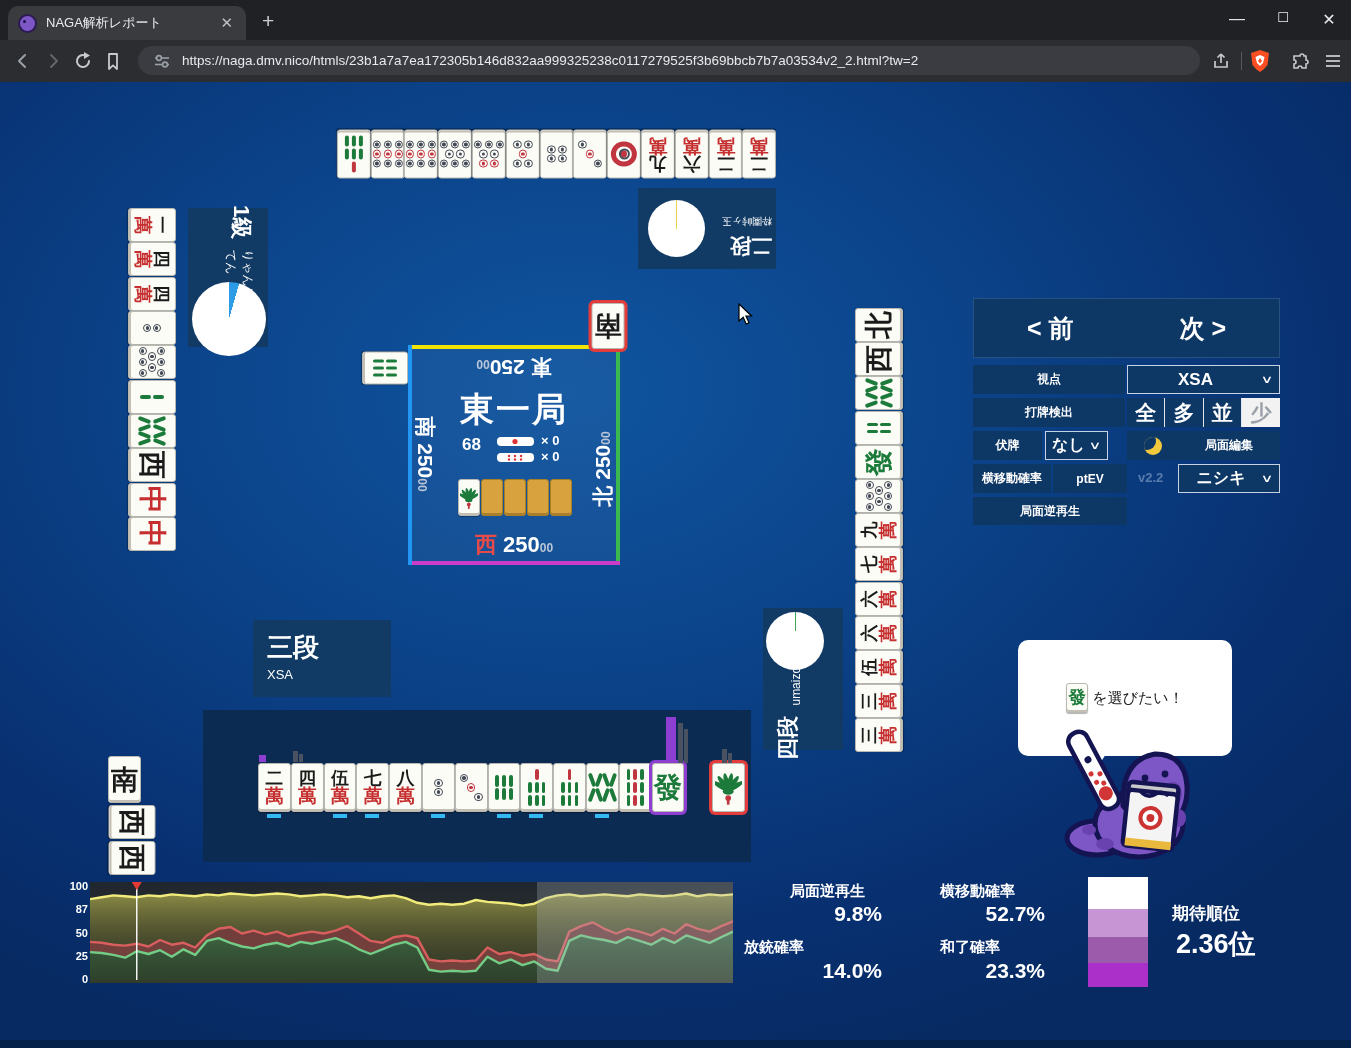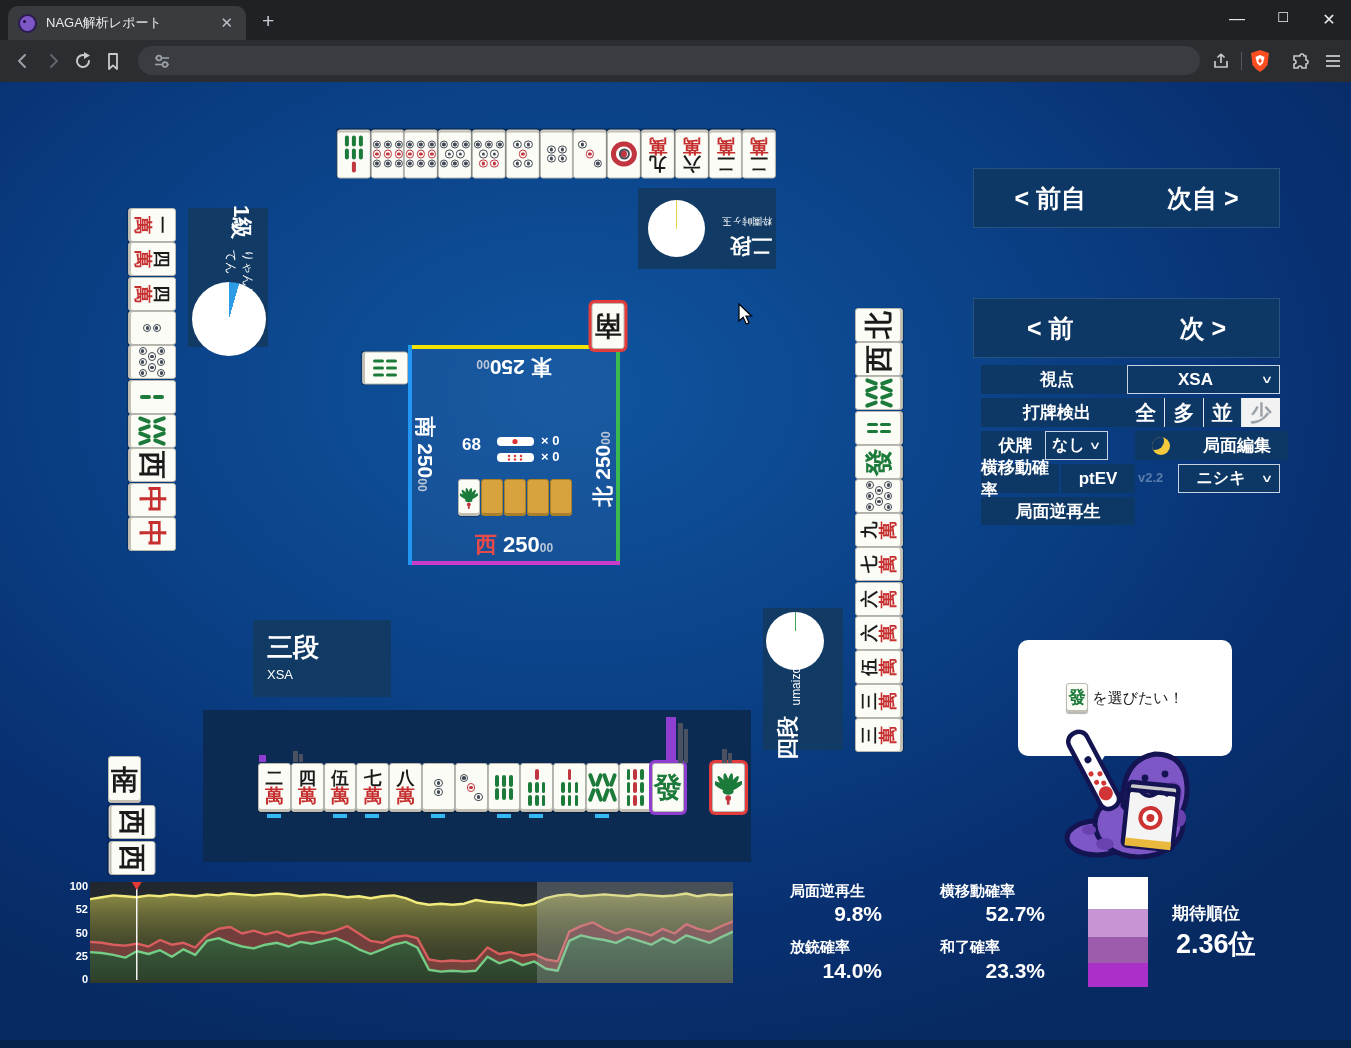--- a/index.html
+++ b/index.html
@@ -23,21 +23,21 @@
   #urlbar .url{white-space:nowrap;overflow:hidden;margin-left:10px;}
   .rico{top:46px;width:30px;height:30px;display:flex;align-items:center;justify-content:center;}
   
   #page{left:0;top:82px;width:1351px;height:966px;
         background:radial-gradient(ellipse 1000px 700px at 42% 32%,#0f55a0 0%,#0b4187 45%,#083071 78%,#072a62 100%);}
   #page .abs{position:absolute;}
   .navbox{width:307px;height:60px;background:#0d3765;border:1px solid rgba(120,160,210,.25);box-sizing:border-box;
           display:flex;align-items:center;color:#fff;font-size:25px;font-weight:bold;cursor:pointer;}
   .navbox span{flex:1;text-align:center;}
   .panel{background:#0d3765;color:#fff;display:flex;align-items:center;justify-content:center;
-         font-size:17px;font-weight:bold;box-sizing:border-box;margin-left:8px;}
+         font-size:12px;font-weight:bold;box-sizing:border-box;}
   .selbox{background:#0d3765;border:1px solid #c7d3e2;color:#fff;display:flex;align-items:center;box-sizing:border-box;cursor:pointer;}
   .selbox .lbl{flex:1;text-align:center;font-weight:bold;}
   .selbox .chev{font-size:11px;margin-right:8px;transform:scaleX(1.6);}
   .seg{display:flex;}
   .seg div{width:38.25px;height:29px;display:flex;align-items:center;justify-content:center;
            font-size:21px;font-weight:bold;color:#fff;background:#0d3765;border-right:1px solid #dfe6ef;box-sizing:border-box;cursor:pointer;}
   .seg div:last-child{border-right:none;}
   .seg div.on{background:#f2f2f2;color:#9aa0a8;}
   .pbox{background:#113a64;}
   .white{color:#fff;}
@@ -100,20 +100,21 @@
       </svg>
   </div>
 </div>
 <div class="abs" id="urlbar">
   <svg width="20" height="20">
       <line x1="3" y1="7" x2="17" y2="7" stroke="#9aa0a6" stroke-width="1.6"></line>
       <circle cx="7" cy="7" r="2.4" fill="#3a3c41" stroke="#9aa0a6" stroke-width="1.6"></circle>
       <line x1="3" y1="13.5" x2="17" y2="13.5" stroke="#9aa0a6" stroke-width="1.6"></line>
       <circle cx="13" cy="13.5" r="2.4" fill="#3a3c41" stroke="#9aa0a6" stroke-width="1.6"></circle>
     </svg>
+  <span class="url">https://naga.dmv.nico/htmls/23b1a7a7ea172305b146d832aa999325238c0117279525f3b69bbcb7b7a03534v2_2.html?tw=2</span>
 </div>
 <div class="abs rico" style="left:1206px;">
   <svg width="20" height="20">
       <path d="M4 10 v6 h12 v-6" fill="none" stroke="#c7c9cc" stroke-width="1.7"></path>
       <path d="M10 12 V3 M10 3 L6.5 6.5 M10 3 L13.5 6.5" fill="none" stroke="#c7c9cc" stroke-width="1.7"></path>
     </svg>
 </div>
 <div class="abs" style="left:1241px;top:52px;width:1px;height:18px;background:#55585d;"></div>
 <div class="abs rico" style="left:1245px;">
   <svg width="22" height="24">
@@ -132,24 +133,20 @@
       <g stroke="#c7c9cc" stroke-width="1.8">
         <line x1="3" y1="5" x2="17" y2="5"></line>
         <line x1="3" y1="10" x2="17" y2="10"></line>
         <line x1="3" y1="15" x2="17" y2="15"></line>
       </g>
     </svg>
 </div>
 
 <div class="abs" id="page">
 
-  <div class="abs navbox" style="left:973px;top:86px;">
-    <span>&lt; 前自</span>
-    <span>次自 &gt;</span>
-  </div>
   <div class="abs navbox" style="left:973px;top:216px;">
     <span>&lt; 前</span>
     <span>次 &gt;</span>
   </div>
 
   <div class="abs panel" style="left:973px;top:283px;width:152px;height:29px;">視点</div>
   <div class="abs selbox" style="left:1127px;top:283px;width:153px;height:29px;">
     <span class="lbl" style="font-size:17px;">XSA</span>
     <span class="chev">∨</span>
   </div>
@@ -192,20 +189,21 @@
     <div class="abs" style="left:-43px;top:95px;width:120px;text-align:center;color:#fff;font-size:21px;font-weight:bold;transform:rotate(90deg);">
       <span>南</span> <span>250</span><span style="font-size:12px;color:#b9c6d8;">00</span>
     </div>
     <div class="abs" style="left:135px;top:110px;width:120px;text-align:center;color:#fff;font-size:21px;font-weight:bold;transform:rotate(-90deg);">
       <span>北</span> <span>250</span><span style="font-size:12px;color:#b9c6d8;">00</span>
     </div>
     <div class="abs" style="left:26px;top:185px;width:160px;text-align:center;font-size:22px;font-weight:bold;color:#fff;">
       <span style="color:#e84a4a;">西</span> <span>250</span><span style="font-size:12px;color:#b9c6d8;">00</span>
     </div>
 
+    <div class="abs" style="left:0;top:42px;width:212px;text-align:center;color:#fff;font-size:34px;font-weight:bold;letter-spacing:2px;">東一局</div>
     <div class="abs" style="left:54px;top:90px;color:#fff;font-size:17px;font-weight:bold;">68</div>
     <div class="abs" style="left:88px;top:88px;">
       <svg width="40" height="11">
           <rect x="1" y="1" width="37" height="9" rx="4" fill="#fff"></rect>
           <circle cx="19" cy="5.5" r="2.6" fill="#d33"></circle>
         </svg>
     </div>
     <div class="abs white" style="left:133px;top:88px;font-size:13px;font-weight:bold;">× 0</div>
     <div class="abs" style="left:88px;top:104px;">
       <svg width="40" height="11">
@@ -985,21 +983,21 @@
         <circle cx="97" cy="120" r="4" fill="#cc3333"></circle>
       </g>
       <circle cx="92" cy="80" r="3.4" fill="#141452"></circle>
       <circle cx="112" cy="76" r="3.4" fill="#141452"></circle>
       <path d="M88 94 q7 7 15 2 q6 -4 11 1" fill="none" stroke="#141452" stroke-width="3.5" stroke-linecap="round"></path>
     </svg>
   </div>
 
   <div class="abs" id="yticks" style="left:58px;top:800px;width:30px;height:101px;">
       <div style="top: -2px;">100</div>
-      <div style="top: 21.25px;">52</div>
+      <div style="top: 21.25px;">87</div>
       <div style="top: 44.5px;">50</div>
       <div style="top: 67.75px;">25</div>
       <div style="top: 91px;">0</div>
     </div>
   <div class="abs" style="left:90px;top:800px;">
     <svg id="chart-svg" width="643" height="101">
         <defs>
     <linearGradient id="bgG" x1="0" y1="0" x2="0" y2="1">
             <stop offset="0" stop-color="#20262e"></stop>
             <stop offset="1" stop-color="#333b2a"></stop>
@@ -1021,21 +1019,21 @@
         <polyline points="0.0,59.9 11.7,60.8 23.4,62.7 35.1,63.6 46.8,61.7 58.5,64.5 70.1,58.0 81.8,62.7 93.5,60.8 105.2,65.5 116.9,53.4 128.6,46.8 140.3,45.0 152.0,51.5 163.7,48.7 175.4,52.4 187.1,49.6 198.7,54.3 210.4,51.5 222.1,49.6 233.8,51.5 245.5,48.7 257.2,44.1 268.9,51.5 280.6,58.9 292.3,60.8 304.0,55.2 315.7,53.4 327.3,56.1 339.0,77.5 350.7,79.4 362.4,78.5 374.1,79.4 385.8,78.5 397.5,65.5 409.2,72.0 420.9,70.1 432.6,73.8 444.3,72.0 455.9,77.5 467.6,79.4 479.3,49.6 491.0,44.1 502.7,40.3 514.4,46.8 526.1,51.5 537.8,46.8 549.5,49.6 561.2,53.4 572.9,46.8 584.5,51.5 596.2,42.2 607.9,46.8 619.6,49.6 631.3,44.1 643.0,39.4" fill="none" stroke="#d95f5f" stroke-width="2.4" stroke-linejoin="round"></polyline>
         <polyline points="0.0,70.1 11.7,71.0 23.4,72.9 35.1,75.7 46.8,69.2 58.5,72.0 70.1,68.2 81.8,74.8 93.5,67.3 105.2,72.9 116.9,58.9 128.6,56.1 140.3,60.8 152.0,64.5 163.7,66.4 175.4,62.7 187.1,60.8 198.7,64.5 210.4,59.9 222.1,61.7 233.8,58.9 245.5,56.1 257.2,60.8 268.9,67.3 280.6,72.0 292.3,67.3 304.0,62.7 315.7,59.9 327.3,65.5 339.0,87.8 350.7,89.6 362.4,88.7 374.1,89.6 385.8,88.7 397.5,74.8 409.2,81.3 420.9,77.5 432.6,83.1 444.3,79.4 455.9,86.8 467.6,88.7 479.3,58.9 491.0,53.4 502.7,56.1 514.4,58.0 526.1,60.8 537.8,55.2 549.5,58.9 561.2,62.7 572.9,56.1 584.5,60.8 596.2,53.4 607.9,57.1 619.6,60.8 631.3,55.2 643.0,49.6" fill="none" stroke="#74cd86" stroke-width="2.4" stroke-linejoin="round"></polyline>
         <rect x="447" y="0" width="196" height="101" fill="rgba(175,185,195,.28)"></rect>
         <line x1="46.76363636363636" y1="2" x2="46.76363636363636" y2="98" stroke="#fff" stroke-width="1.4"></line>
         <polygon points="41.76363636363636,0 51.76363636363636,0 46.76363636363636,8" fill="#e53935"></polygon>
       </svg>
   </div>
 
   <div class="abs stat-label" style="left:790px;top:800px;">局面逆再生</div>
   <div class="abs stat-value" style="left:762px;top:820px;width:120px;">9.8%</div>
-  <div class="abs stat-label" style="left:790px;top:856px;">放銃確率</div>
+  <div class="abs stat-label" style="left:744px;top:856px;">放銃確率</div>
   <div class="abs stat-value" style="left:762px;top:877px;width:120px;">14.0%</div>
   <div class="abs stat-label" style="left:940px;top:800px;">横移動確率</div>
   <div class="abs stat-value" style="left:925px;top:820px;width:120px;">52.7%</div>
   <div class="abs stat-label" style="left:940px;top:856px;">和了確率</div>
   <div class="abs stat-value" style="left:925px;top:877px;width:120px;">23.3%</div>
   <div class="abs" id="rank-bar" style="left:1088px;top:795px;width:60px;height:110px;display:flex;flex-direction:column;">
       <div style="width: 100%; height: 29%; background: rgb(255, 255, 255);"></div>
       <div style="width: 100%; height: 26%; background: rgb(199, 149, 212);"></div>
       <div style="width: 100%; height: 23%; background: rgb(157, 92, 171);"></div>
       <div style="width: 100%; height: 22%; background: rgb(171, 47, 201);"></div>

